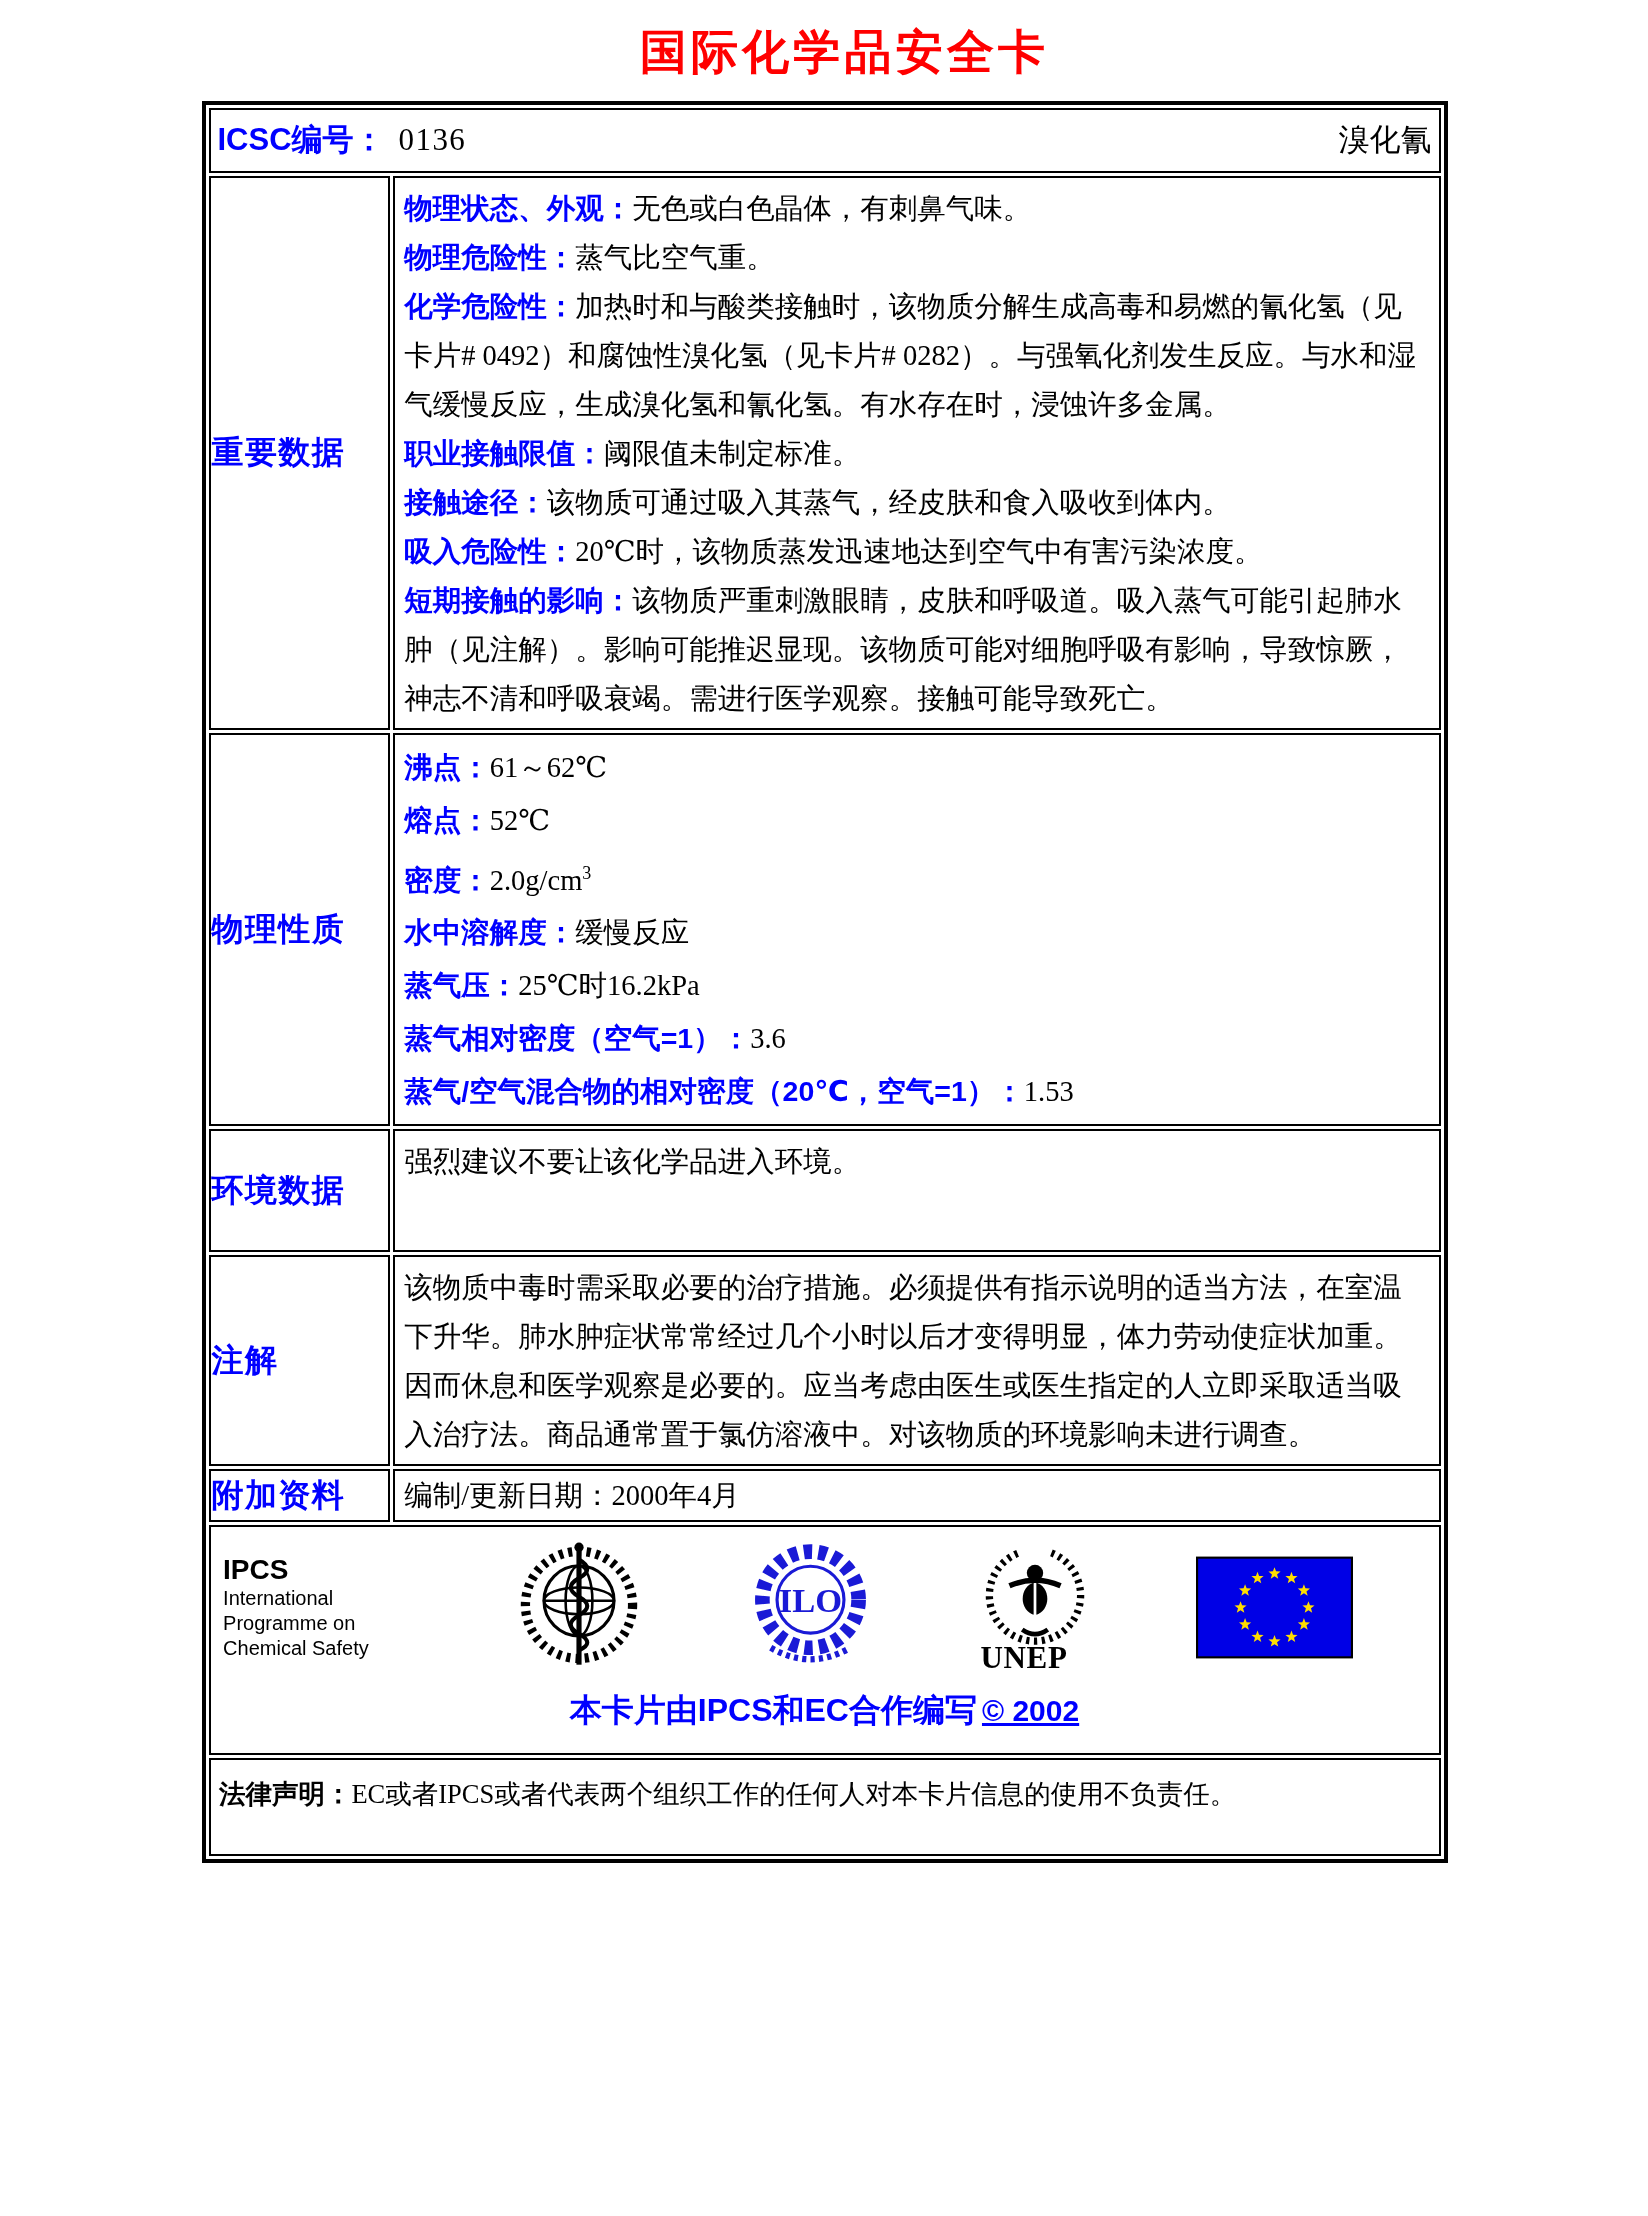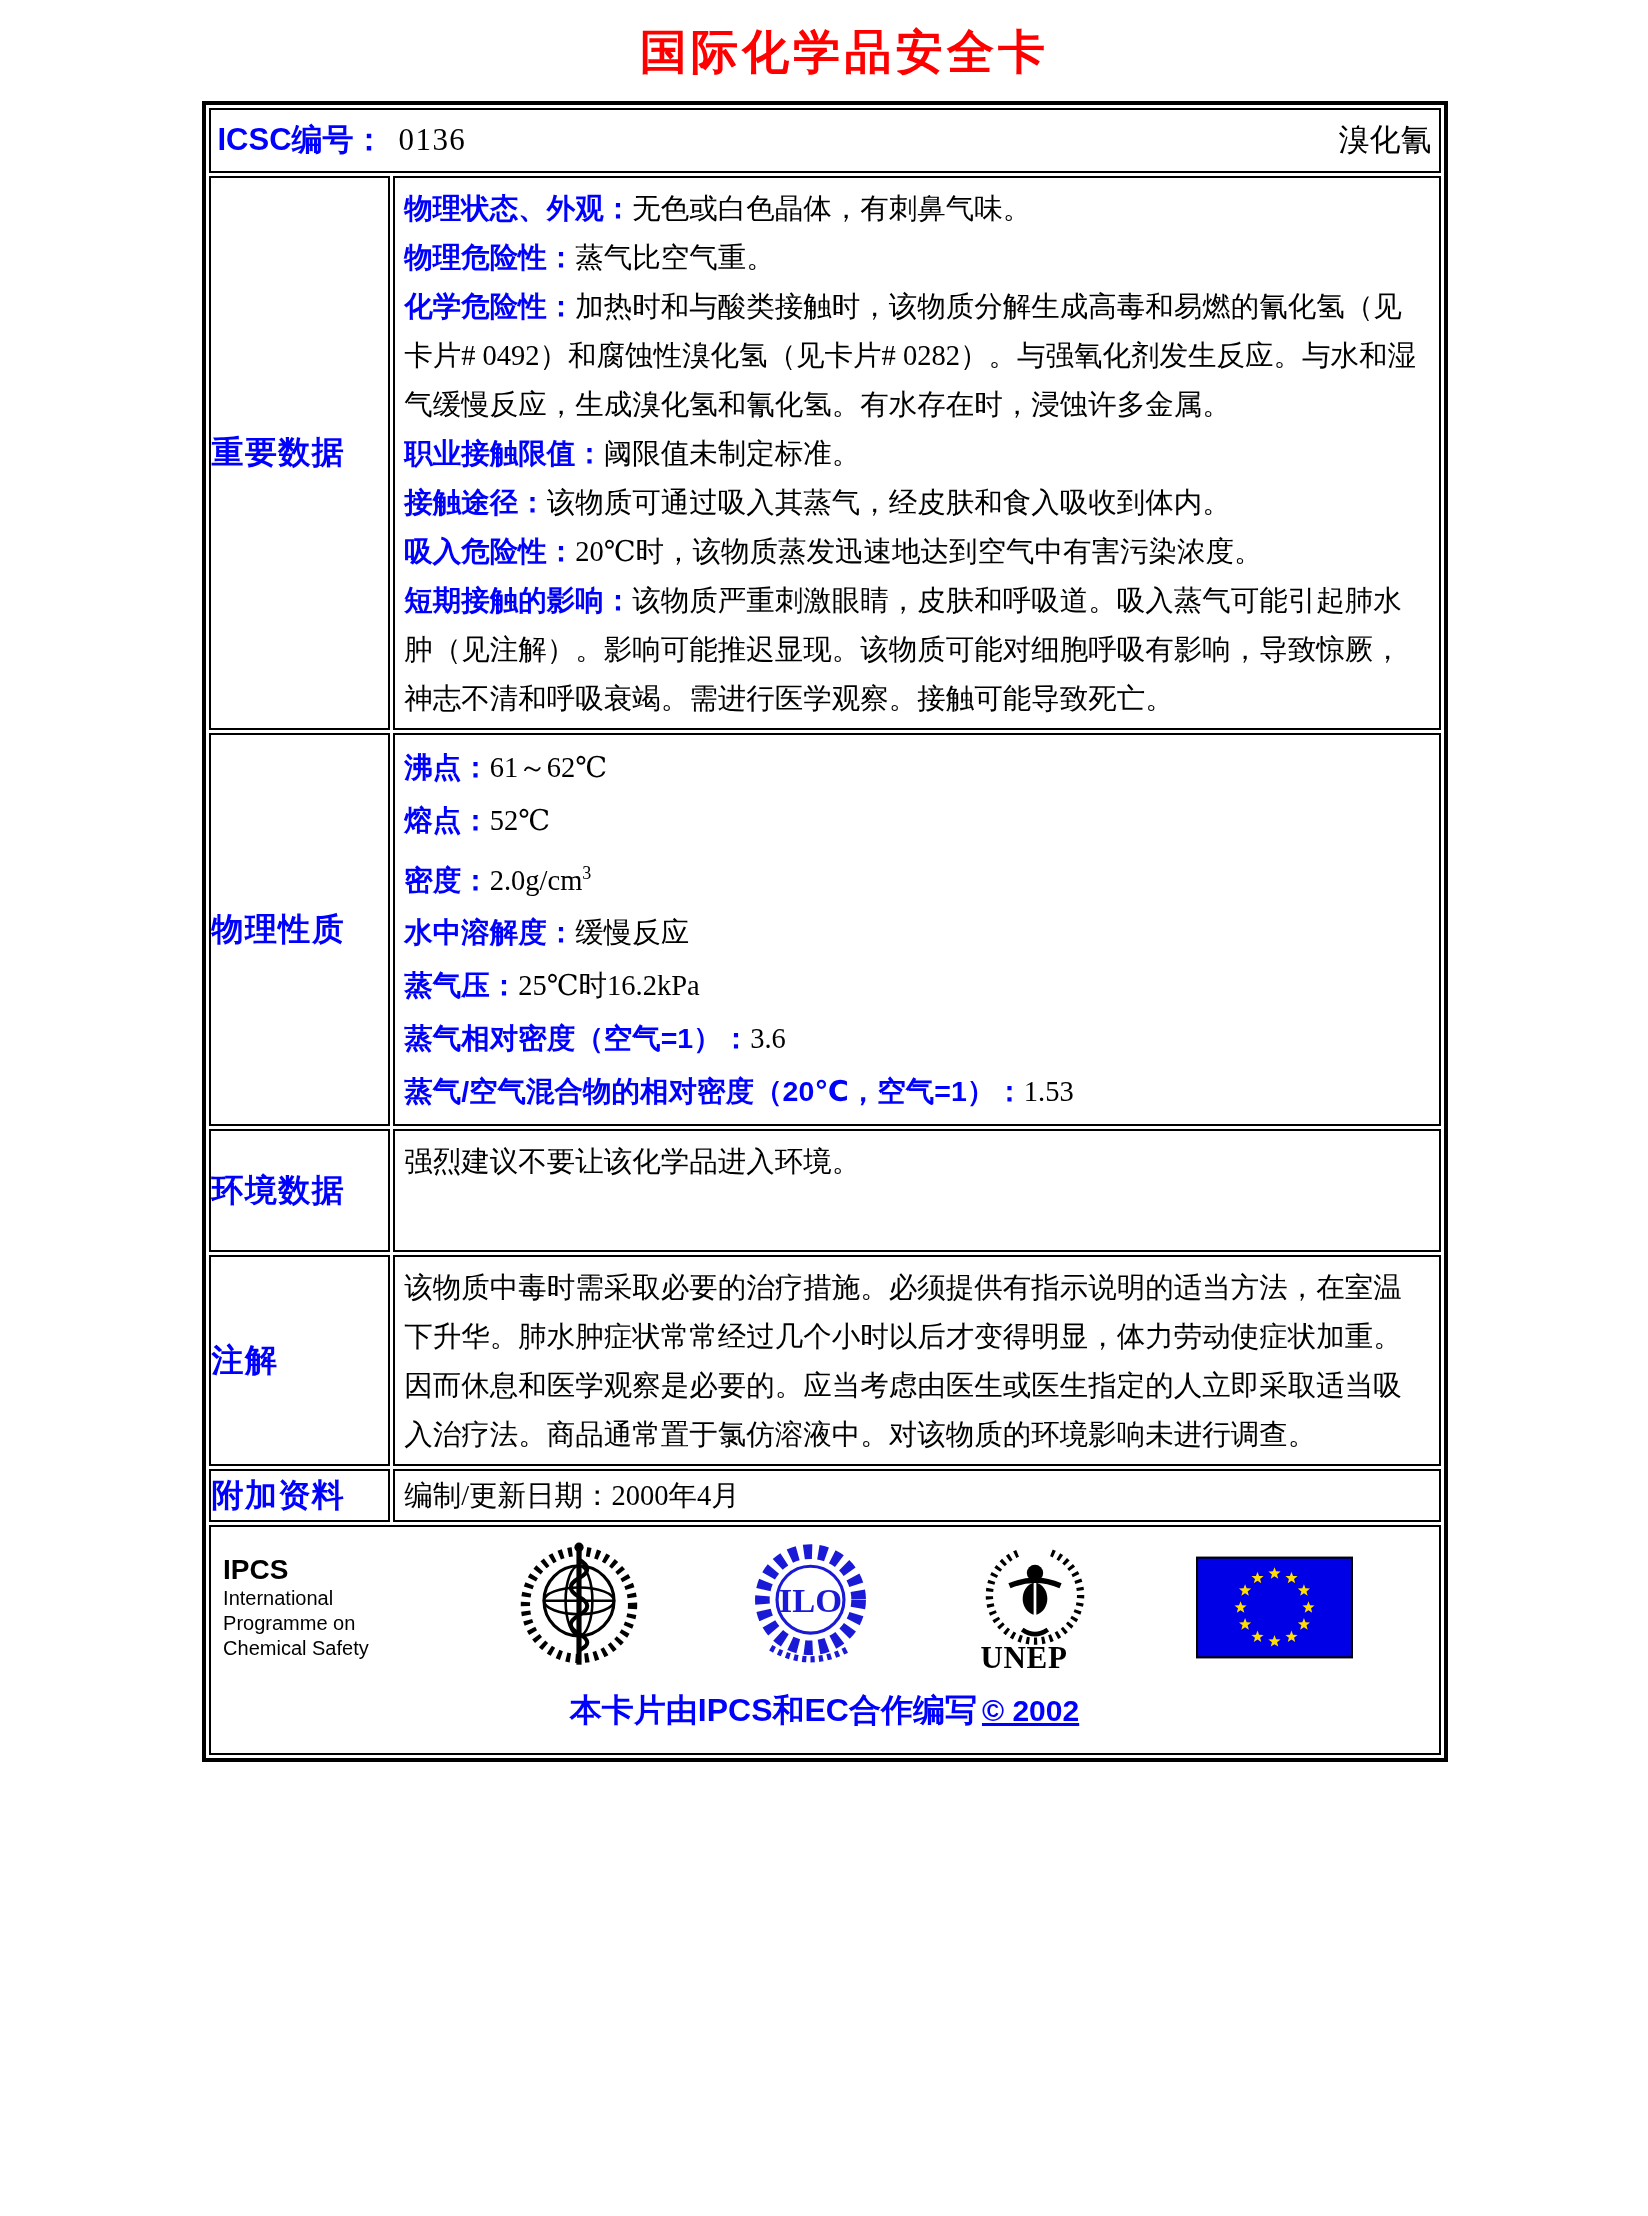--- a/index.html
+++ b/index.html
@@ -186,17 +186,22 @@
             </svg>
           </div>
         </div>
 
         <div class="credit">
           <span>本卡片由IPCS和EC合作编写</span><span class="yr">© 2002</span>
         </div>
       </td>
     </tr>
 
+    <tr>
+      <td colspan="2" class="legal-cell">
+        <span class="k2">法律声明：</span><span>EC或者IPCS或者代表两个组织工作的任何人对本卡片信息的使用不负责任。</span>
+      </td>
+    </tr>
 
   </tbody>
     </table>
 </div>
 
 
 </body></html>

